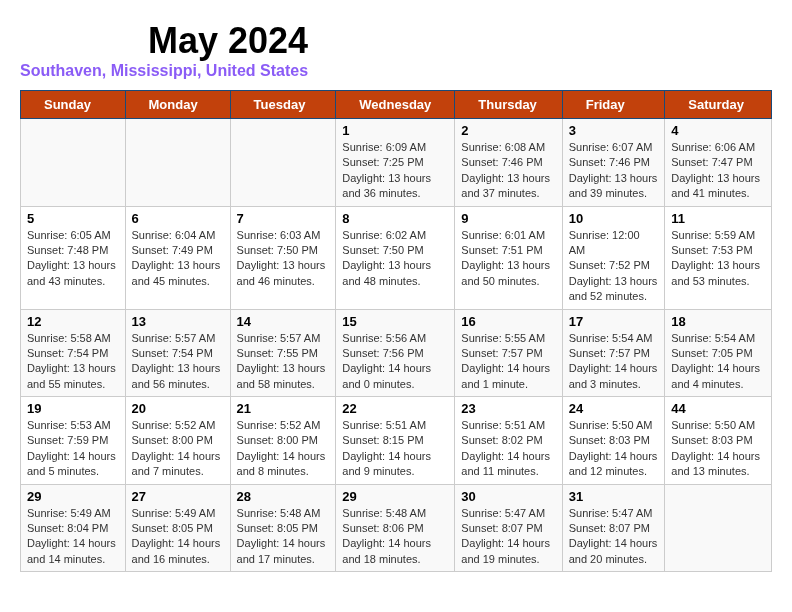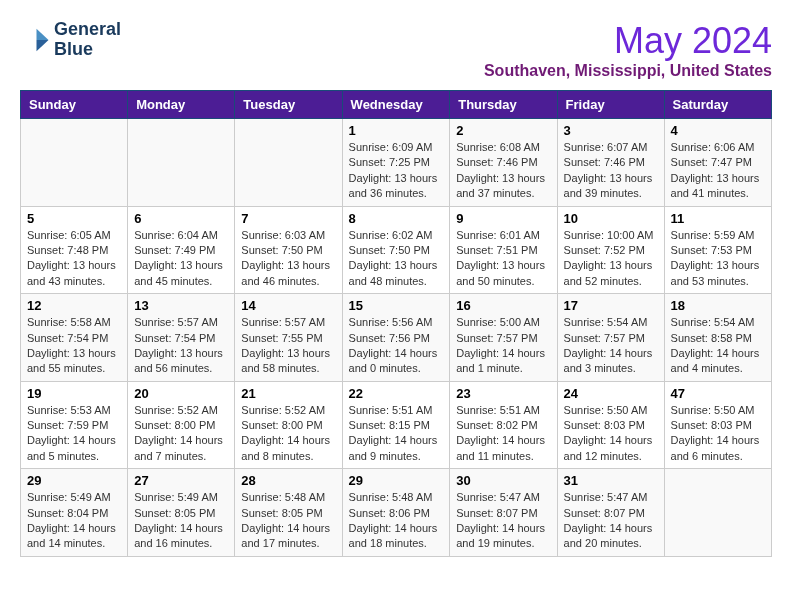--- a/index.html
+++ b/index.html
@@ -32,38 +32,38 @@
     }
     .logo-icon {
       width: 30px;
       height: 30px;
     }
     .title-block {
       text-align: right;
     }
     .month-title {
       font-size: 36px;
-      font-weight: normal;
-      color: #6d28d9;
+      font-weight: bold;
+      color: #000000;
     }
     .location {
       font-size: 16px;
-      color: #701a75;
+      color: #8b5cf6;
       font-weight: bold;
     }
     table {
       width: 100%;
       border-collapse: collapse;
       font-size: 11px;
     }
     thead tr th {
-      background: #4c1d95;
+      background: #c2410c;
       color: #fff;
       text-align: left;
-      padding: 6px 8px;
+      padding: 6px 23px;
       font-size: 13px;
       font-weight: bold;
       border: 1px solid #1a4a79;
     }
     tbody tr td {
       border: 1px solid #ccc;
       vertical-align: top;
       padding: 4px 6px;
       width: 108px;
       height: 85px;
@@ -81,30 +81,20 @@
     .day-info {
       color: #333;
       font-size: 11px;
       line-height: 1.4;
     }
   </style>
 </head>
 <body>
 
 <div class="header">
-  <div class="logo">
-    <svg class="logo-icon" viewBox="0 0 40 40">
-      <polygon points="22,5 38,20 22,20" fill="#4a90c4"></polygon>
-      <polygon points="22,20 38,20 22,35" fill="#2a6099"></polygon>
-    </svg>
-    <div class="logo-text">
-      <span>General</span>
-      <span>Blue</span>
-    </div>
-  </div>
   <div class="title-block">
     <div class="month-title">May 2024</div>
     <div class="location">Southaven, Mississippi, United States</div>
   </div>
 </div>
 
 <table>
   <thead>
     <tr>
     <th>Sunday</th>
@@ -200,21 +190,21 @@
           <div class="day-info">
             <div>Sunrise: 6:01 AM</div>
             <div>Sunset: 7:51 PM</div>
             <div>Daylight: 13 hours</div>
             <div>and 50 minutes.</div>
           </div>
         </td>
         <td>
           <div class="day-number">10</div>
           <div class="day-info">
-            <div>Sunrise: 10:00 AM</div>
+            <div>Sunrise: 12:00 AM</div>
             <div>Sunset: 7:52 PM</div>
             <div>Daylight: 13 hours</div>
             <div>and 52 minutes.</div>
           </div>
         </td>
         <td>
           <div class="day-number">11</div>
           <div class="day-info">
             <div>Sunrise: 5:59 AM</div>
             <div>Sunset: 7:53 PM</div>
@@ -256,40 +246,40 @@
           <div class="day-info">
             <div>Sunrise: 5:56 AM</div>
             <div>Sunset: 7:56 PM</div>
             <div>Daylight: 14 hours</div>
             <div>and 0 minutes.</div>
           </div>
         </td>
         <td>
           <div class="day-number">16</div>
           <div class="day-info">
-            <div>Sunrise: 5:00 AM</div>
+            <div>Sunrise: 5:55 AM</div>
             <div>Sunset: 7:57 PM</div>
             <div>Daylight: 14 hours</div>
             <div>and 1 minute.</div>
           </div>
         </td>
         <td>
           <div class="day-number">17</div>
           <div class="day-info">
             <div>Sunrise: 5:54 AM</div>
             <div>Sunset: 7:57 PM</div>
             <div>Daylight: 14 hours</div>
             <div>and 3 minutes.</div>
           </div>
         </td>
         <td>
           <div class="day-number">18</div>
           <div class="day-info">
             <div>Sunrise: 5:54 AM</div>
-            <div>Sunset: 8:58 PM</div>
+            <div>Sunset: 7:05 PM</div>
             <div>Daylight: 14 hours</div>
             <div>and 4 minutes.</div>
           </div>
         </td>
       </tr>
       <tr>
         <td>
           <div class="day-number">19</div>
           <div class="day-info">
             <div>Sunrise: 5:53 AM</div>
@@ -337,26 +327,26 @@
         <td>
           <div class="day-number">24</div>
           <div class="day-info">
             <div>Sunrise: 5:50 AM</div>
             <div>Sunset: 8:03 PM</div>
             <div>Daylight: 14 hours</div>
             <div>and 12 minutes.</div>
           </div>
         </td>
         <td>
-          <div class="day-number">47</div>
+          <div class="day-number">44</div>
           <div class="day-info">
             <div>Sunrise: 5:50 AM</div>
             <div>Sunset: 8:03 PM</div>
             <div>Daylight: 14 hours</div>
-            <div>and 6 minutes.</div>
+            <div>and 13 minutes.</div>
           </div>
         </td>
       </tr>
       <tr>
         <td>
           <div class="day-number">29</div>
           <div class="day-info">
             <div>Sunrise: 5:49 AM</div>
             <div>Sunset: 8:04 PM</div>
             <div>Daylight: 14 hours</div>

